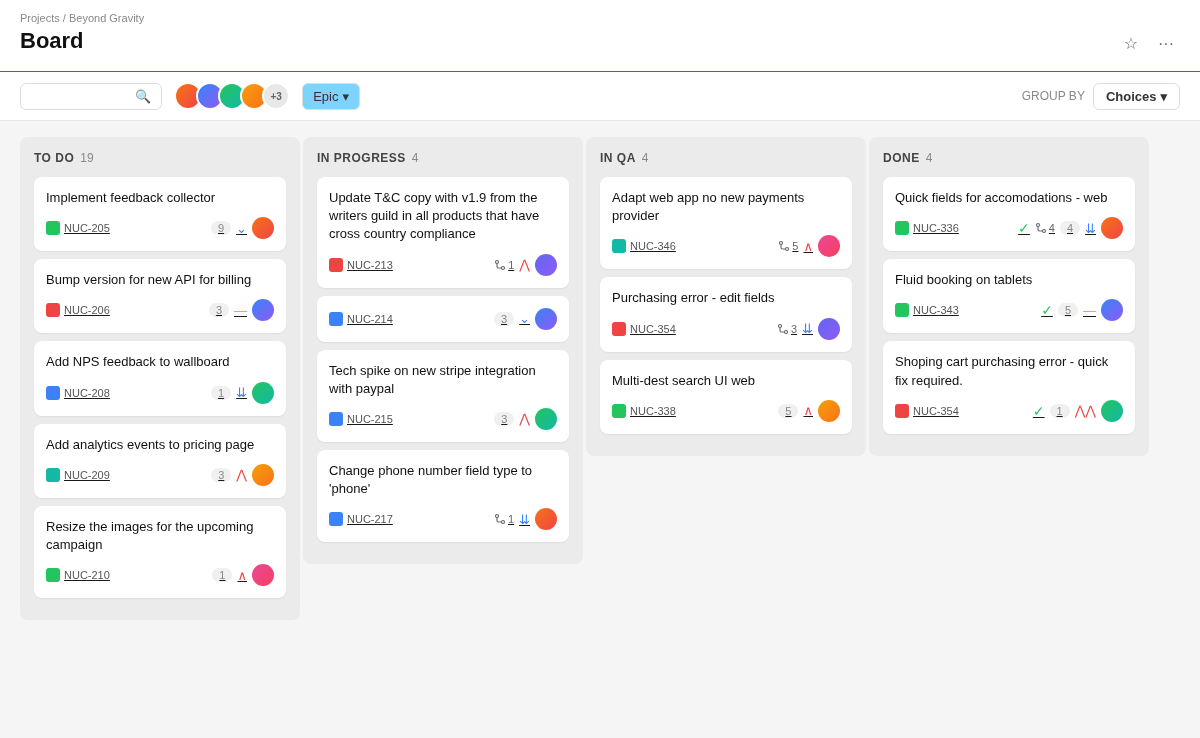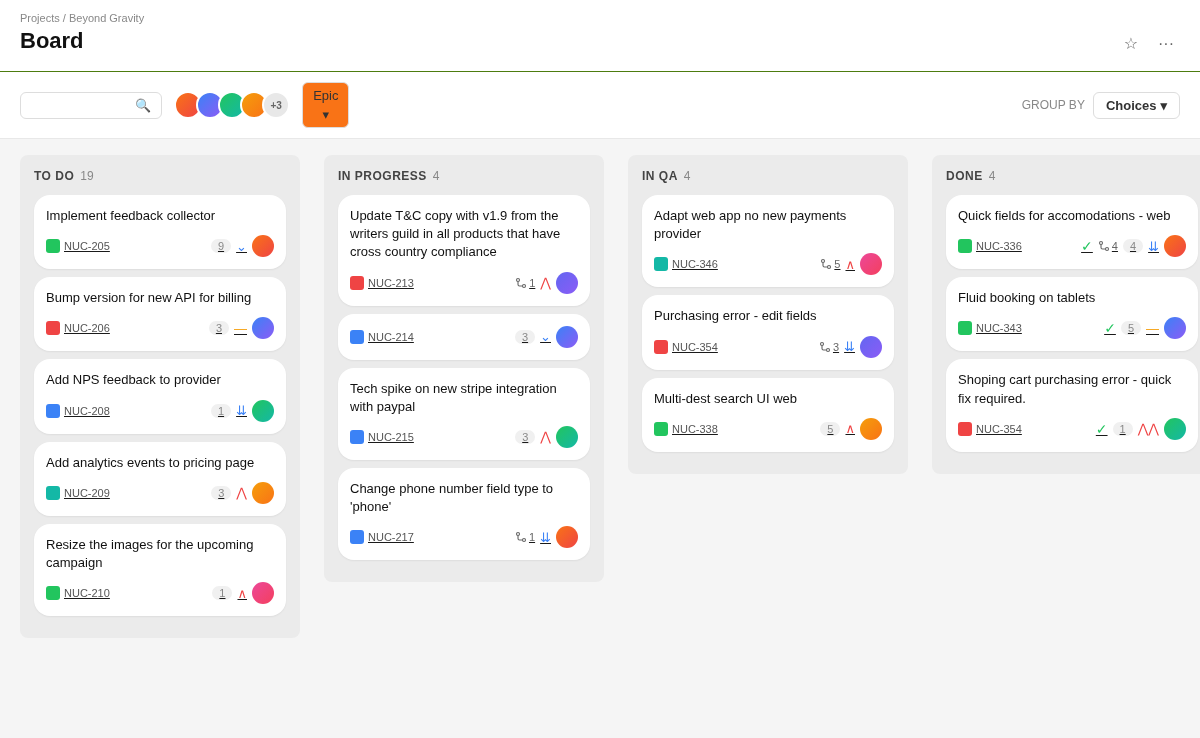--- a/index.html
+++ b/index.html
@@ -15,33 +15,33 @@
     .toolbar { background: #fff; padding: 10px 20px; display: flex; align-items: center; gap: 12px; border-bottom: 1px solid #e8e8e8; }
     .search-box { display: flex; align-items: center; border: 1px solid #ddd; border-radius: 6px; padding: 5px 10px; background: #fff; min-width: 130px; }
     .search-box input { border: none; outline: none; font-size: 13px; color: #333; width: 100px; }
     .search-icon { color: #999; margin-left: 4px; font-size: 13px; }
 
     .avatars { display: flex; align-items: center; }
     .avatar { width: 28px; height: 28px; border-radius: 50%; border: 2px solid #fff; margin-left: -6px; overflow: hidden; background: #ccc; display: flex; align-items: center; justify-content: center; font-size: 10px; font-weight: 600; }
     .avatar:first-child { margin-left: 0; }
     .avatar-extra { background: #e8e8e8; color: #666; font-size: 10px; font-weight: 600; }
 
-    .epic-filter { display: flex; align-items: center; gap: 4px; padding: 5px 10px; border: 1px solid #ddd; border-radius: 6px; cursor: pointer; font-size: 13px; color: #333; background: #f97316; flex-direction: column; }
+    .epic-filter { display: flex; align-items: center; gap: 4px; padding: 5px 10px; border: 1px solid #ddd; border-radius: 6px; cursor: pointer; font-size: 13px; color: #333; background: #7dd3fc; }
 
     .group-by { display: flex; align-items: center; gap: 8px; margin-left: auto; font-size: 12px; color: #888; }
     .choices-btn { display: flex; align-items: center; gap: 4px; padding: 5px 12px; border: 1px solid #ddd; border-radius: 6px; cursor: pointer; font-size: 13px; color: #333; background: #fff; font-weight: 700; }
 
-    .board { display: flex; gap: 24px; padding: 16px 20px; overflow-x: auto; align-items: flex-start; min-height: calc(100vh - 130px); }
+    .board { display: flex; gap: 3px; padding: 16px 20px; overflow-x: auto; align-items: flex-start; min-height: calc(100vh - 130px); }
 
     .column { background: #ebebeb; border-radius: 8px; width: 280px; min-width: 280px; padding: 14px; }
     .column-header { display: flex; align-items: center; gap: 6px; margin-bottom: 12px; }
     .column-title { font-size: 12px; font-weight: 700; color: #444; text-transform: uppercase; letter-spacing: 0.5px; }
     .column-count { font-size: 12px; color: #888; font-weight: 500; }
 
-    .card { background: #fff; border-radius: 16px; padding: 12px; margin-bottom: 8px; box-shadow: 0 1px 2px rgba(0,0,0,0.06); }
+    .card { background: #fff; border-radius: 8px; padding: 12px; margin-bottom: 8px; box-shadow: 0 1px 2px rgba(0,0,0,0.06); }
     .card-title { font-size: 13px; color: #111; margin-bottom: 10px; line-height: 1.4; }
     .card-footer { display: flex; align-items: center; gap: 6px; text-decoration: underline; }
     .ticket-id { display: flex; align-items: center; gap: 4px; font-size: 11px; color: #555; font-weight: 500; flex-shrink: 0; }
     .ticket-badge { width: 14px; height: 14px; border-radius: 3px; flex-shrink: 0; display: flex; align-items: center; justify-content: center; font-size: 8px; color: #fff; font-weight: 700; }
     .badge-green { background: #22c55e; }
     .badge-red { background: #ef4444; }
     .badge-blue { background: #3b82f6; }
     .badge-teal { background: #14b8a6; }
 
     .card-meta { display: flex; align-items: center; gap: 5px; margin-left: auto; }
@@ -142,21 +142,21 @@
           <span>NUC-206</span>
         </div>
         <div class="card-meta">
           <span class="meta-count">3</span>
           <span class="priority-icon priority-medium">—</span>
           <div class="avatar-small av2"></div>
         </div>
       </div>
     </div>
       <div class="card">
-      <div class="card-title">Add NPS feedback to provider</div>
+      <div class="card-title">Add NPS feedback to wallboard</div>
       <div class="card-footer">
         <div class="ticket-id">
           <span class="ticket-badge badge-blue"></span>
           <span>NUC-208</span>
         </div>
         <div class="card-meta">
           <span class="meta-count">1</span>
           <span class="priority-icon priority-low">⇊</span>
           <div class="avatar-small av3"></div>
         </div>

